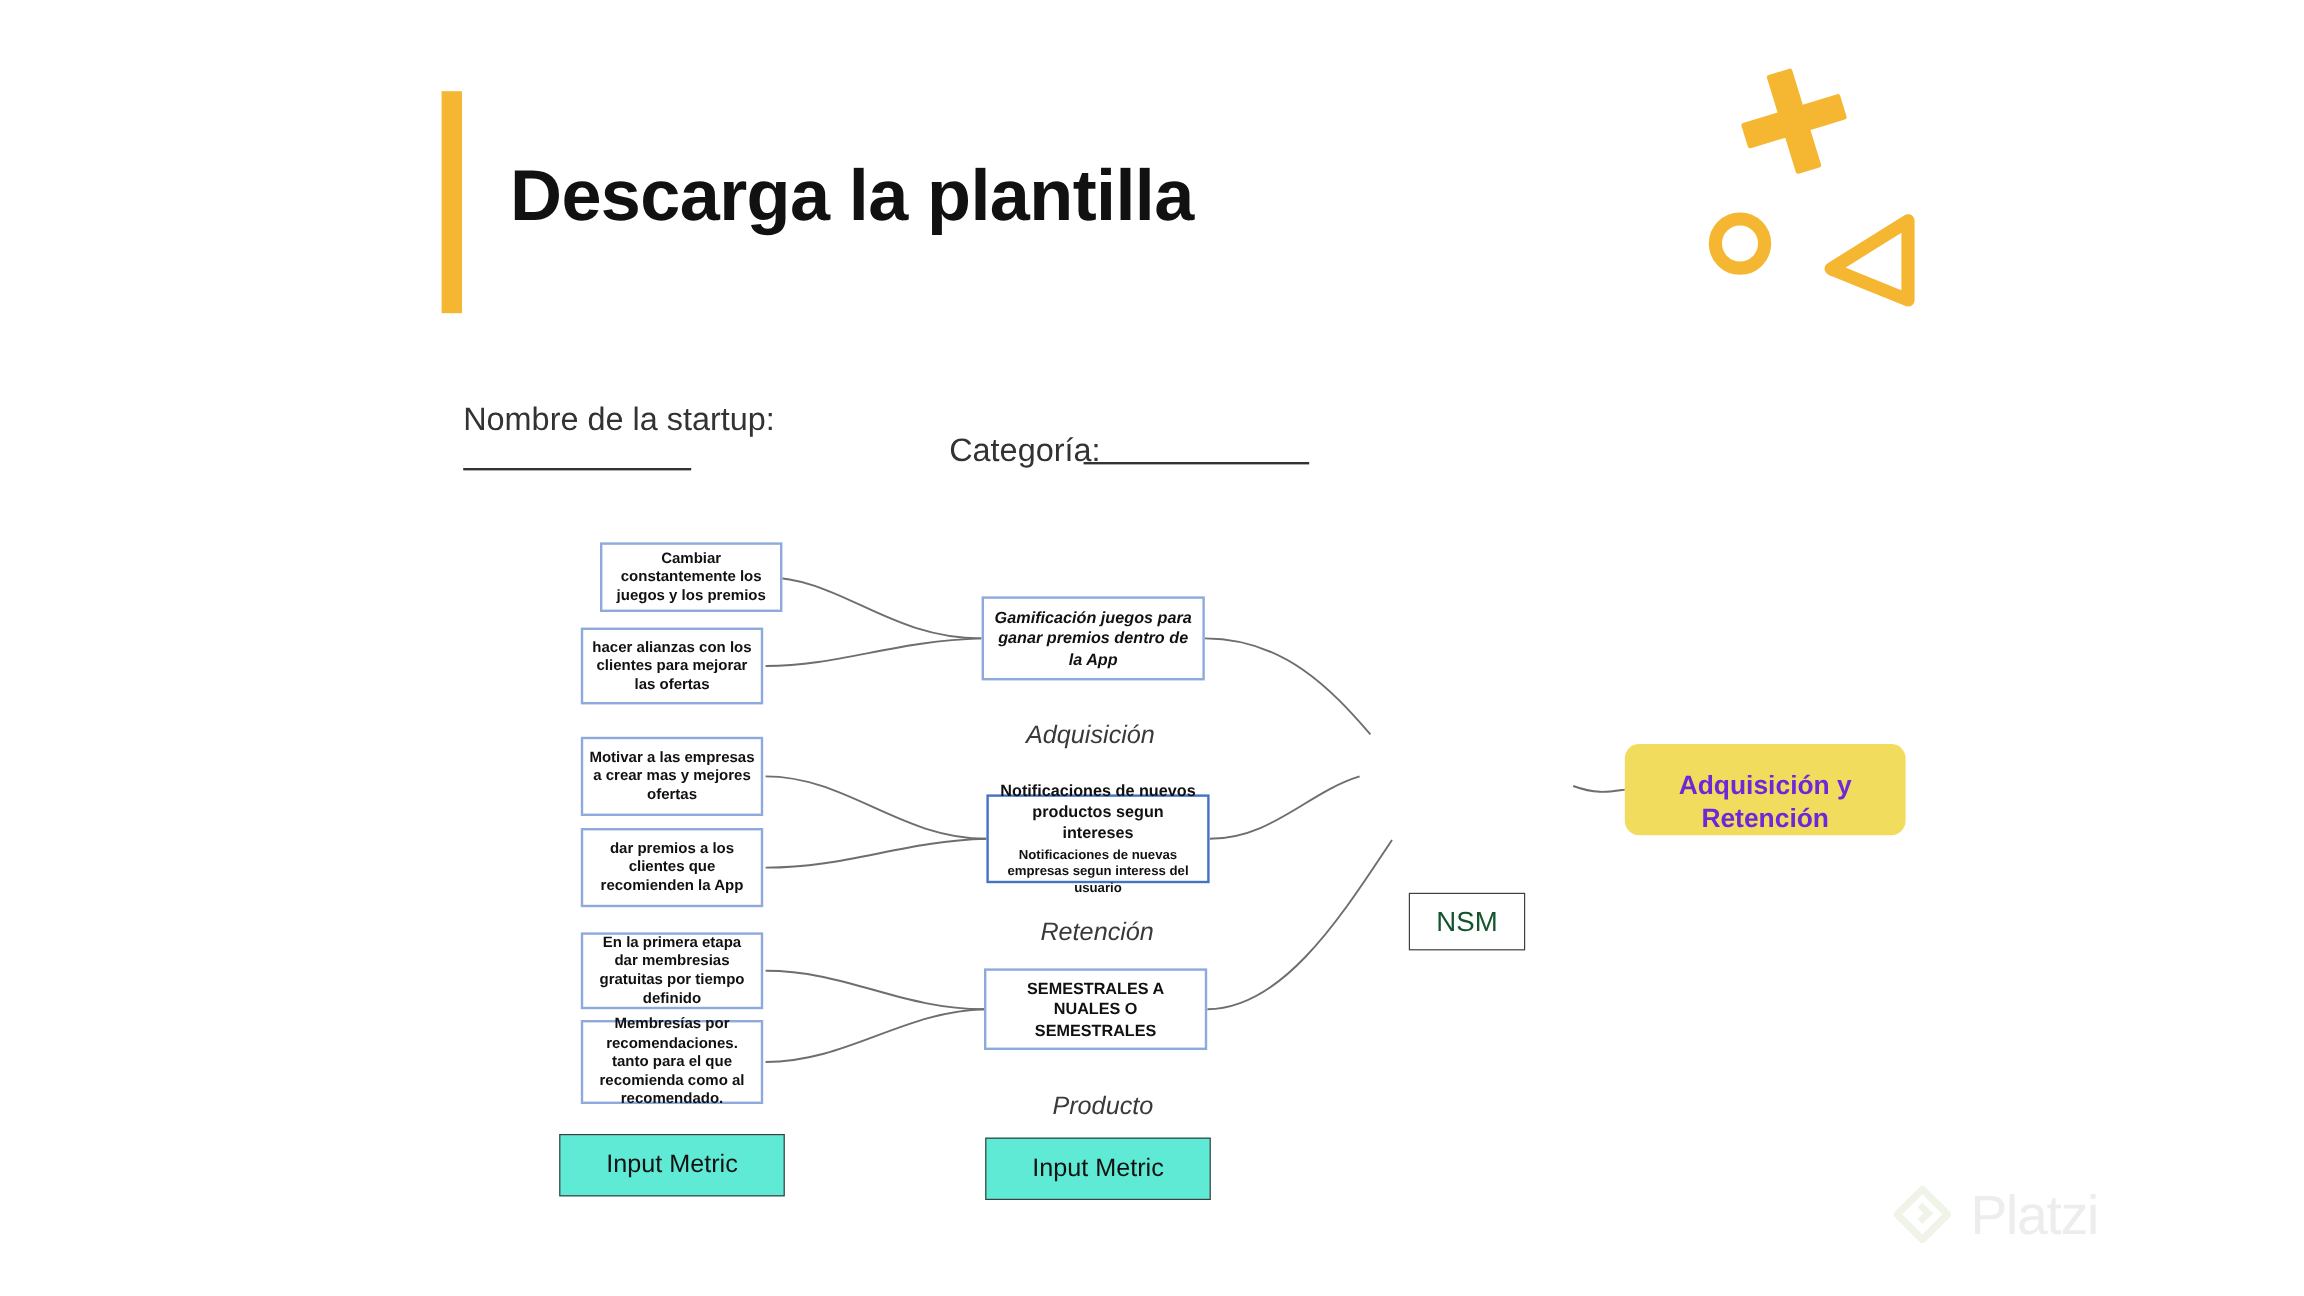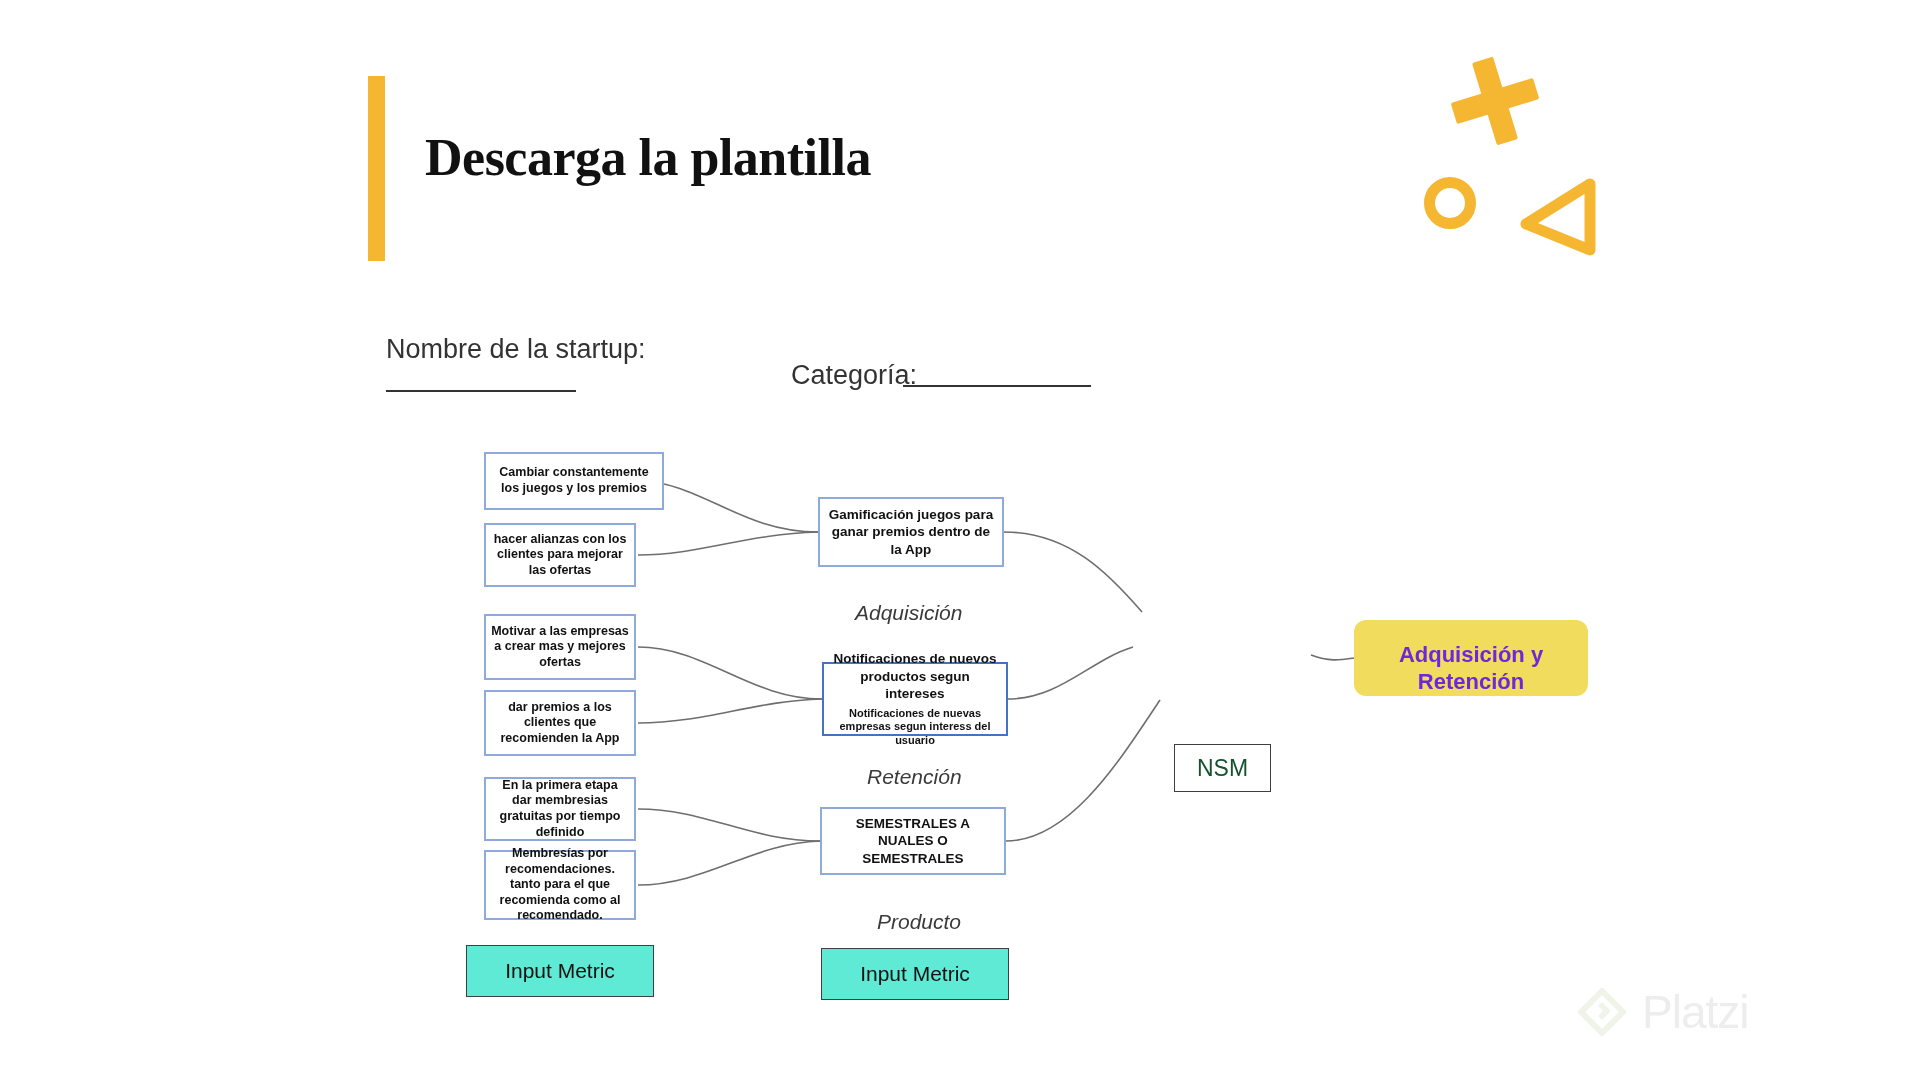--- a/index.html
+++ b/index.html
@@ -11,22 +11,22 @@
   }
   #canvas { position: relative; width: 1920px; height: 1080px; background: #fff; }
 
   
   .title-bar {
     position: absolute; left: 368px; top: 76px;
     width: 17px; height: 185px; background: #F5B731;
   }
   .page-title {
     position: absolute; left: 425px; top: 128px;
-    font-family: Liberation Serif, serif;
-    font-weight: bold; font-size: 52px; letter-spacing: -0.5px;
+    font-family: Liberation Sans, sans-serif;
+    font-weight: bold; font-size: 60px; letter-spacing: -0.5px;
     color: #111; white-space: nowrap;
   }
 
   
   .deco { position: absolute; }
   #deco-plus { left: 1452px; top: 58px; width: 86px; height: 86px; transform: rotate(-17deg); }
   #deco-plus .barh { position: absolute; left: 0; top: 32px; width: 86px; height: 22px; background: #F5B731; border-radius: 2px;}
   #deco-plus .barv { position: absolute; left: 32px; top: 0; width: 22px; height: 86px; background: #F5B731; border-radius: 2px;}
   #deco-circle {
     left: 1424px; top: 177px; width: 52px; height: 52px;
@@ -67,29 +67,29 @@
     display: flex; flex-direction: column;
     align-items: center; justify-content: center;
     text-align: center; font-weight: bold; color: #111;
     padding: 3px 6px;
   }
   .mbox.soft { border-color: #8EA9DB; }
   .mbox .line-a { font-size: 13.5px; line-height: 1.3; }
   .mbox .line-b { font-size: 11px; line-height: 1.25; margin-top: 4px; }
 
   
-  #lb1 { left: 484px; top: 452px; width: 180px; height: 58px; }
+  #lb1 { left: 500px; top: 452px; width: 152px; height: 58px; }
   #lb2 { left: 484px; top: 523px; width: 152px; height: 64px; }
   #lb3 { left: 484px; top: 614px; width: 152px; height: 66px; }
   #lb4 { left: 484px; top: 690px; width: 152px; height: 66px; }
   #lb5 { left: 484px; top: 777px; width: 152px; height: 64px; }
   #lb6 { left: 484px; top: 850px; width: 152px; height: 70px; }
 
   
-  #mb1 { left: 818px; top: 497px; width: 186px; height: 70px; }
+  #mb1 { left: 818px; top: 497px; width: 186px; height: 70px; font-style: italic; }
   #mb2 { left: 822px; top: 662px; width: 186px; height: 74px; }
   #mb3 { left: 820px; top: 807px; width: 186px; height: 68px; }
 
   .stage-label {
     position: absolute;
     font-family: "Liberation Sans", sans-serif;
     font-style: italic; font-size: 21px; color: #3A3A3A;
     white-space: nowrap;
   }
   #stage1 { left: 855px; top: 601px; }

